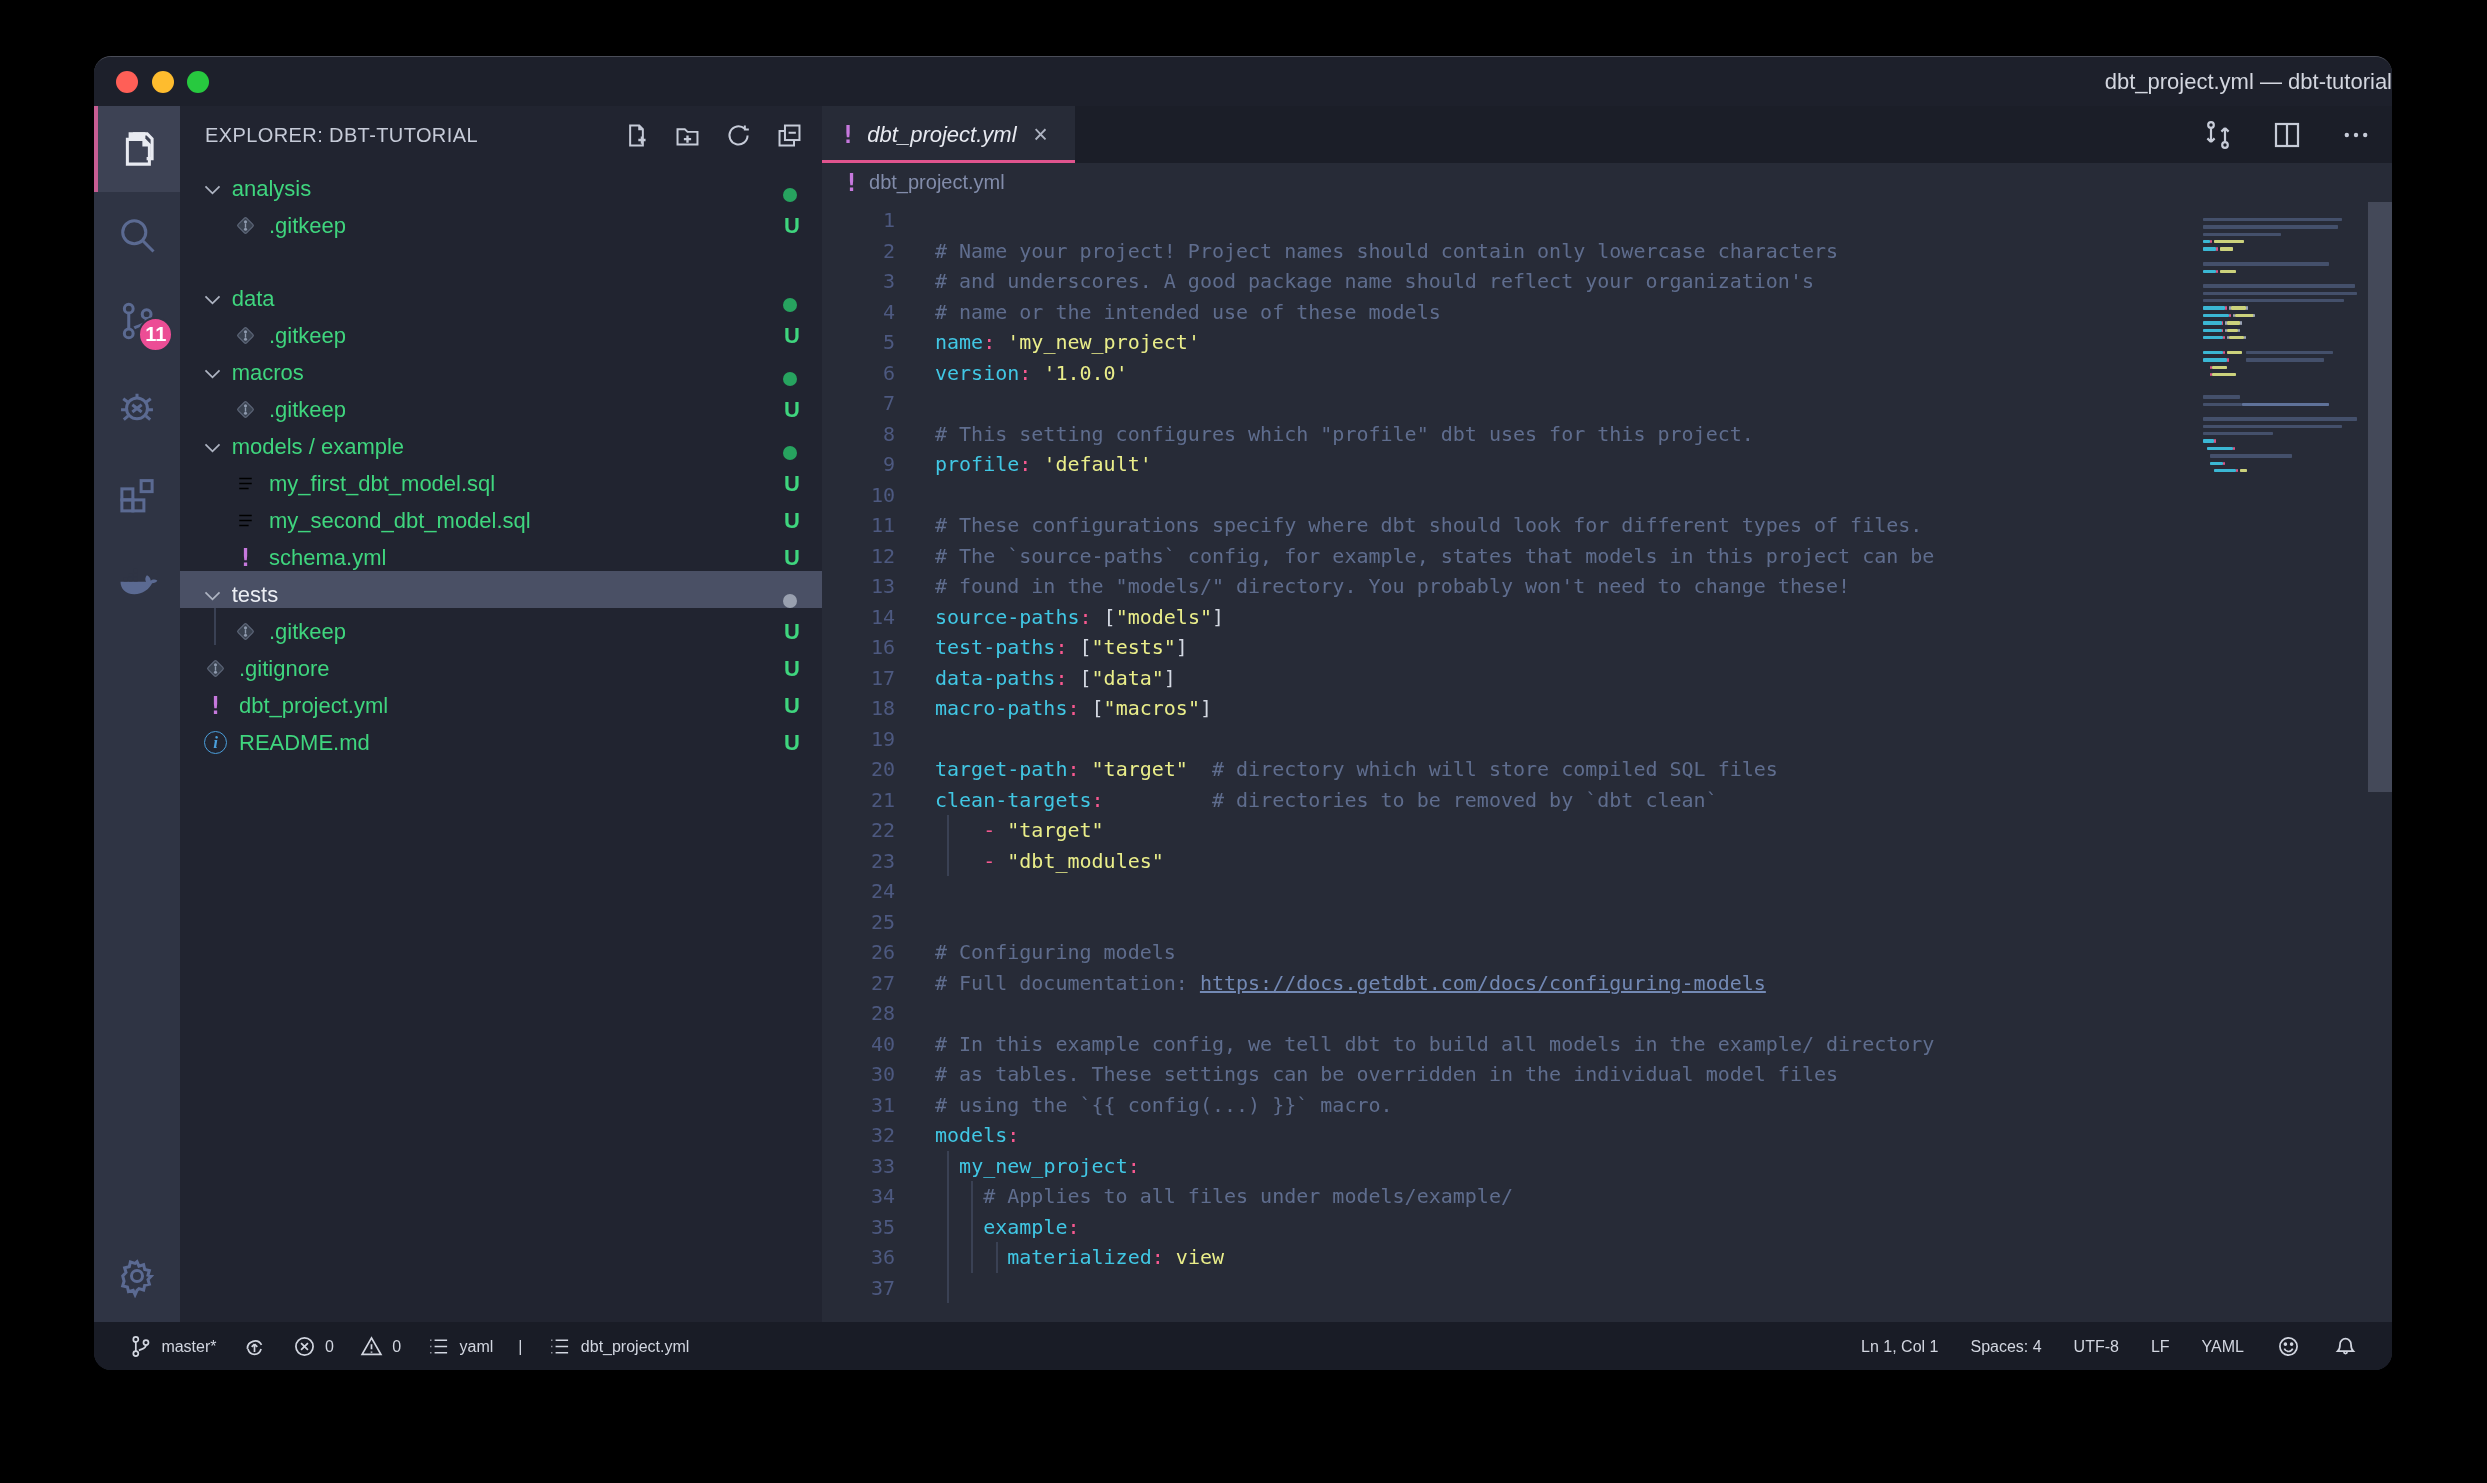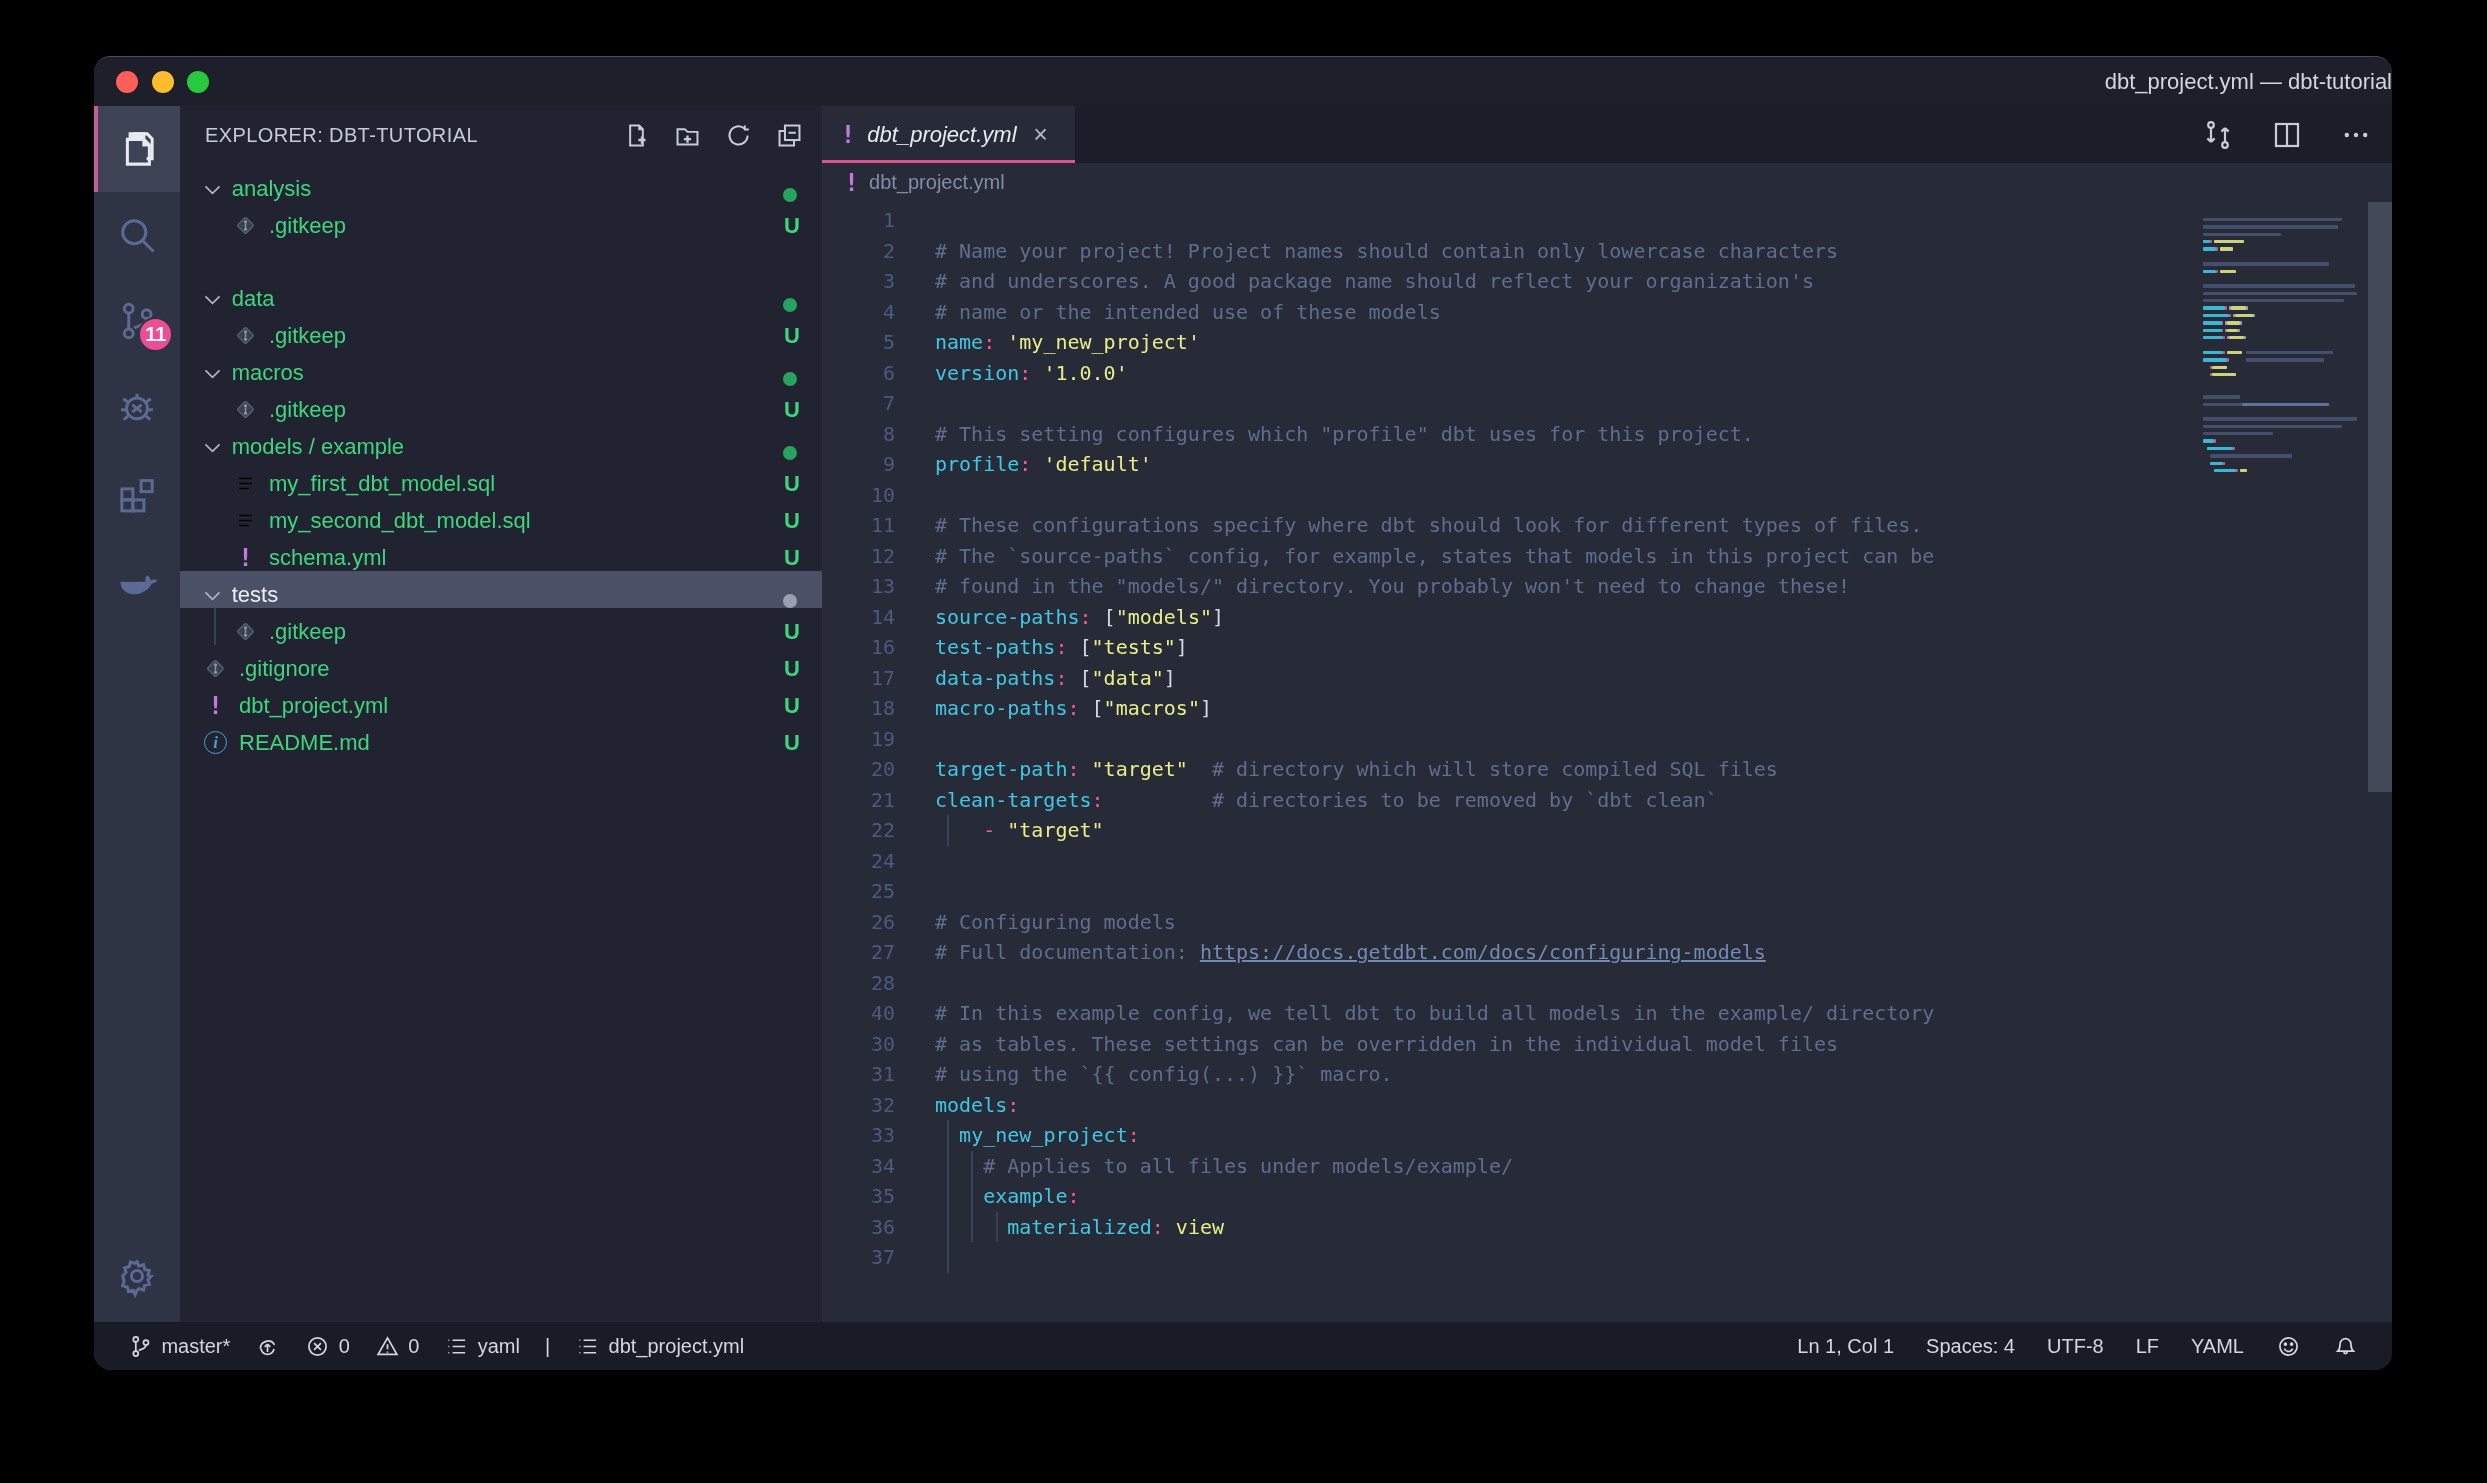--- a/index.html
+++ b/index.html
@@ -86,21 +86,21 @@
   .iguide { position:absolute; top:0; bottom:0; width:1.7px; background:#3a4154; }
 
   .minimap { position:absolute; top:6.7px; right:25px; width:164px; }
   .mm-row { position:relative; height:7.4px; }
   .mm-seg { position:absolute; top:1.7px; height:3.4px; border-radius:0.8px; }
 
   .vscrollbar { position:absolute; top:0; right:0; width:23.6px; height:590px; background:#4a4f5f; opacity:.85; }
 
   
   .statusbar { height:49px; background:#191c26; display:flex; align-items:center;
-    padding:0 34px; color:#d2d6e0; font-size:20px; }
+    padding:0 34px; color:#d2d6e0; font-size:16px; }
   .st-left { display:flex; align-items:center; gap:25px; }
   .st-right { margin-left:auto; display:flex; align-items:center; gap:32px; }
   .st-item { display:flex; align-items:center; gap:8.4px; cursor:pointer; white-space:nowrap; }
   .st-item svg { width:25px; height:25px; }
 </style>
 </head>
 <body>
 
 <div class="window">
 
@@ -379,20 +379,21 @@
             <div class="cline"><div class="gutter">12</div><div class="ltext"><span class="tok-c"># The `source-paths` config, for example, states that models in this project can be</span></div></div>
             <div class="cline"><div class="gutter">13</div><div class="ltext"><span class="tok-c"># found in the "models/" directory. You probably won't need to change these!</span></div></div>
             <div class="cline"><div class="gutter">14</div><div class="ltext"><span class="tok-k">source-paths</span><span class="tok-p">:</span><span class="tok-t"> </span><span class="tok-w">[</span><span class="tok-s">"models"</span><span class="tok-w">]</span></div></div>
             <div class="cline"><div class="gutter">16</div><div class="ltext"><span class="tok-k">test-paths</span><span class="tok-p">:</span><span class="tok-t"> </span><span class="tok-w">[</span><span class="tok-s">"tests"</span><span class="tok-w">]</span></div></div>
             <div class="cline"><div class="gutter">17</div><div class="ltext"><span class="tok-k">data-paths</span><span class="tok-p">:</span><span class="tok-t"> </span><span class="tok-w">[</span><span class="tok-s">"data"</span><span class="tok-w">]</span></div></div>
             <div class="cline"><div class="gutter">18</div><div class="ltext"><span class="tok-k">macro-paths</span><span class="tok-p">:</span><span class="tok-t"> </span><span class="tok-w">[</span><span class="tok-s">"macros"</span><span class="tok-w">]</span></div></div>
             <div class="cline"><div class="gutter">19</div><div class="ltext"></div></div>
             <div class="cline"><div class="gutter">20</div><div class="ltext"><span class="tok-k">target-path</span><span class="tok-p">:</span><span class="tok-t"> </span><span class="tok-s">"target"</span><span class="tok-t">  </span><span class="tok-c"># directory which will store compiled SQL files</span></div></div>
             <div class="cline"><div class="gutter">21</div><div class="ltext"><span class="tok-k">clean-targets</span><span class="tok-p">:</span><span class="tok-t">         </span><span class="tok-c"># directories to be removed by `dbt clean`</span></div></div>
             <div class="cline"><div class="gutter">22</div><div class="ltext"><span class="iguide" style="left: 52px;"></span><span class="tok-t">    </span><span class="tok-p">- </span><span class="tok-s">"target"</span></div></div>
+            <div class="cline"><div class="gutter">23</div><div class="ltext"><span class="iguide" style="left: 52px;"></span><span class="tok-t">    </span><span class="tok-p">- </span><span class="tok-s">"dbt_modules"</span></div></div>
             <div class="cline"><div class="gutter">24</div><div class="ltext"></div></div>
             <div class="cline"><div class="gutter">25</div><div class="ltext"></div></div>
             <div class="cline"><div class="gutter">26</div><div class="ltext"><span class="tok-c"># Configuring models</span></div></div>
             <div class="cline"><div class="gutter">27</div><div class="ltext"><span class="tok-c"># Full documentation: </span><span class="tok-u">https://docs.getdbt.com/docs/configuring-models</span></div></div>
             <div class="cline"><div class="gutter">28</div><div class="ltext"></div></div>
             <div class="cline"><div class="gutter">40</div><div class="ltext"><span class="tok-c"># In this example config, we tell dbt to build all models in the example/ directory</span></div></div>
             <div class="cline"><div class="gutter">30</div><div class="ltext"><span class="tok-c"># as tables. These settings can be overridden in the individual model files</span></div></div>
             <div class="cline"><div class="gutter">31</div><div class="ltext"><span class="tok-c"># using the `{{ config(...) }}` macro.</span></div></div>
             <div class="cline"><div class="gutter">32</div><div class="ltext"><span class="tok-k">models</span><span class="tok-p">:</span></div></div>
             <div class="cline"><div class="gutter">33</div><div class="ltext"><span class="iguide" style="left: 52px;"></span><span class="tok-t">  </span><span class="tok-k">my_new_project</span><span class="tok-p">:</span></div></div>

